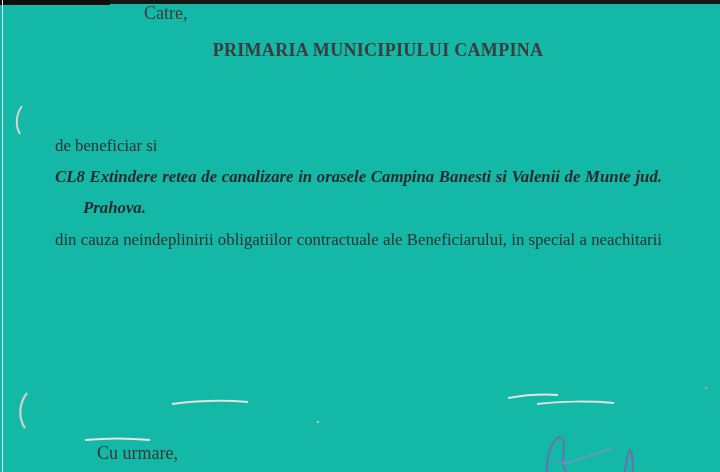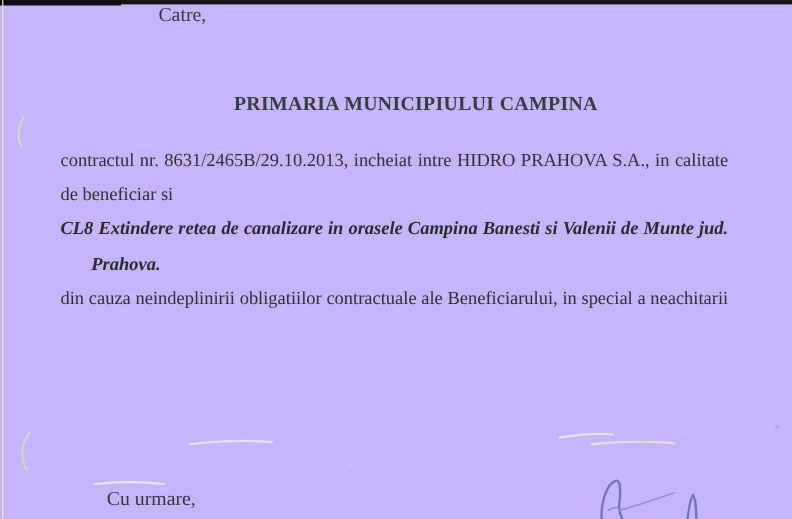--- a/index.html
+++ b/index.html
@@ -1,38 +1,38 @@
 <!DOCTYPE html>
 <html><head>
 <meta charset="utf-8">
 <style>
   html,body{margin:0;padding:0;background:#e9e9e6;}
   .page{
     position:relative;
     width:720px;height:472px;
-    background:#c4b5fd;
+    background:#14b8a6;
     overflow:hidden;
     font-family:"Liberation Serif", serif;
     color:#2f2f2f;
   }
   
   .scan-bar-top{position:absolute;top:0;left:0;width:720px;height:4px;background:#161616;}
   .scan-bar-top-left{position:absolute;top:0;left:0;width:110px;height:5px;background:#0e0e0e;}
   .scan-line-left{position:absolute;top:0;left:2px;width:1px;height:472px;background:#ededea;}
   .artifacts{position:absolute;top:0;left:0;width:720px;height:472px;pointer-events:none;}
 
   .salutation{
     position:absolute;top:3px;left:144px;
     font-size:18px;color:#3a3a3a;
   }
   .recipient{
     position:absolute;top:40px;left:0;right:0;
     padding-left:36px;
     text-align:center;
-    font-size:18px;font-weight:bold;letter-spacing:.3px;color:#3c3c3c;margin-top:44px;
+    font-size:18px;font-weight:bold;letter-spacing:.3px;color:#3c3c3c;
   }
   .body-block{
     position:absolute;top:130px;left:55px;width:607px;
   }
   .ln{
     height:31.2px;line-height:31.2px;
     font-size:16.8px;
     text-align:justify;
     text-align-last:justify;
     white-space:nowrap;
@@ -56,21 +56,20 @@
 
   <div class="scan-bar-top"></div>
   <div class="scan-bar-top-left"></div>
   <div class="scan-line-left"></div>
 
   <div class="salutation">Catre,</div>
 
   <div class="recipient">PRIMARIA MUNICIPIULUI CAMPINA</div>
 
   <div class="body-block">
-    <div class="ln">contractul nr. 8631/2465B/29.10.2013, incheiat intre HIDRO PRAHOVA S.A., in calitate</div>
     <div class="ln ln-redacted">
       <span>de beneficiar si</span>
       <span class="gap"></span>
     </div>
     <div class="ln work-title">CL8 Extindere retea de canalizare in orasele Campina Banesti si Valenii de Munte jud.</div>
     <div class="ln work-title left-last">Prahova.</div>
     <div class="ln">din cauza neindeplinirii obligatiilor contractuale ale Beneficiarului, in special a neachitarii</div>
   </div>
 
   <div class="closing">Cu urmare,</div>

